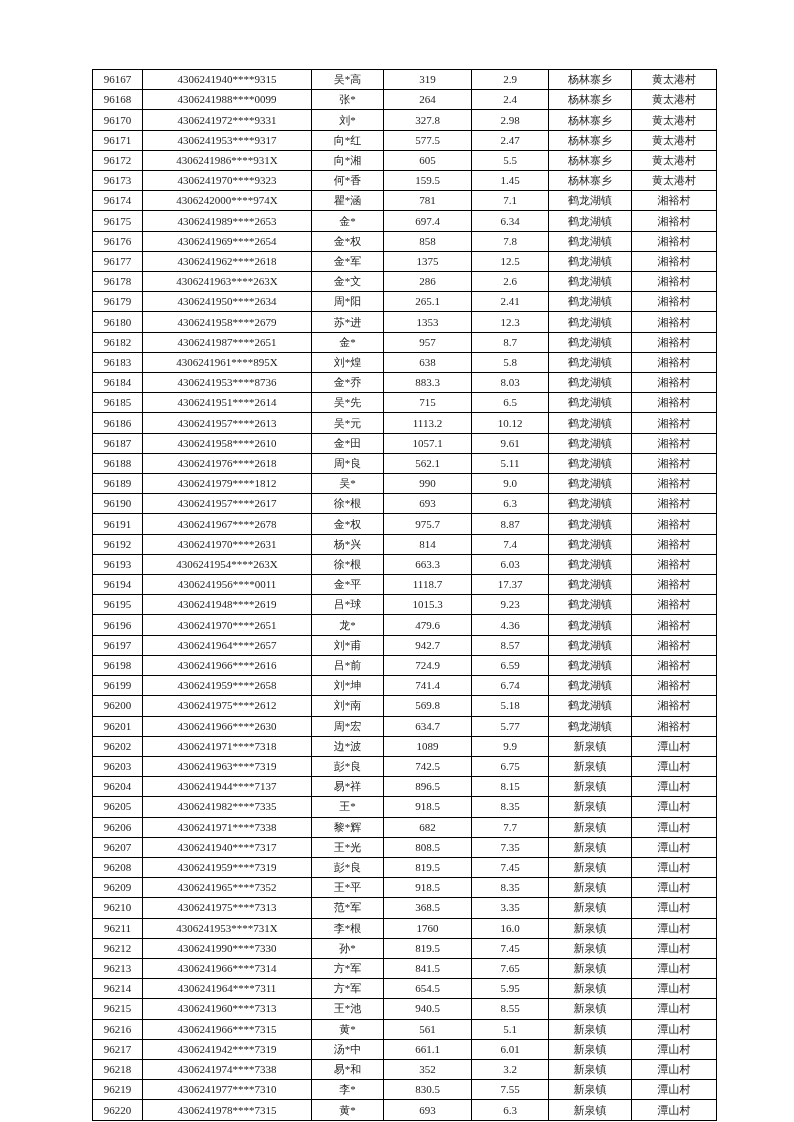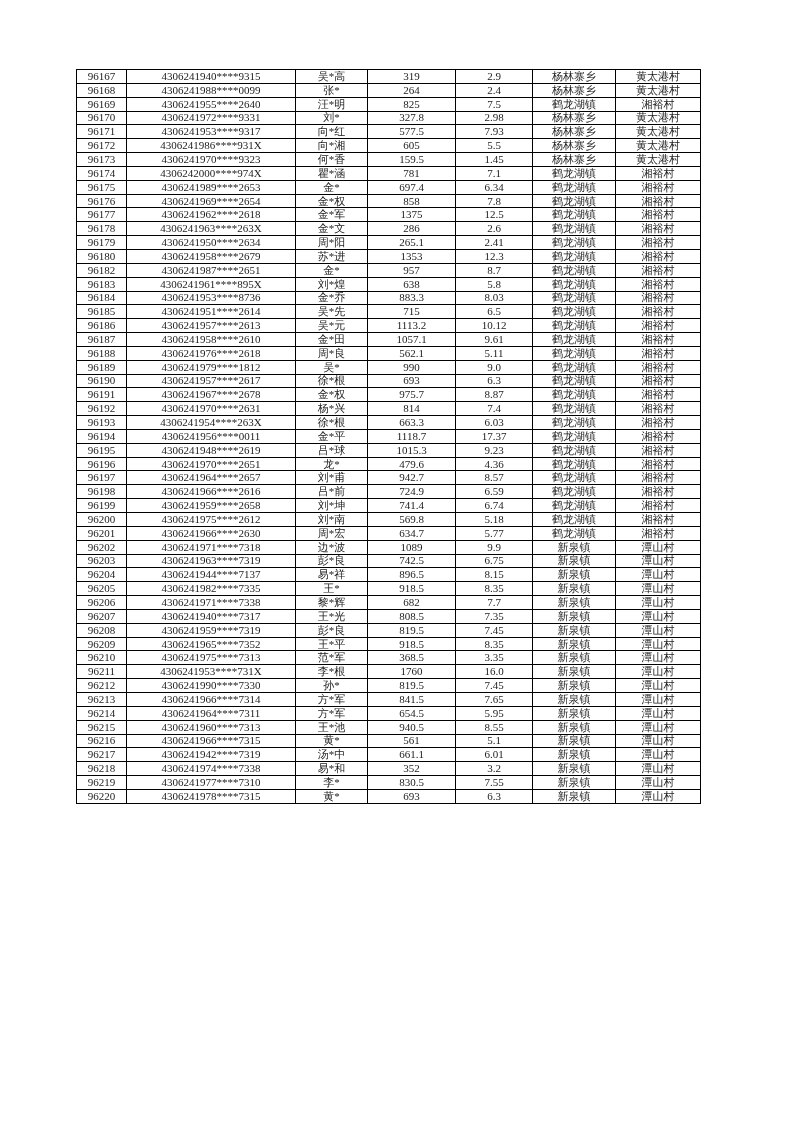--- a/index.html
+++ b/index.html
@@ -9,22 +9,22 @@
     font-family: "Liberation Serif", "DejaVu Serif", serif;
   }
   .page {
     position: relative;
     width: 794px; height: 1122px;
     background: #ffffff;
     overflow: hidden;
   }
   table.records {
     position: absolute;
-    left: 76px; top: 69px;
-    width: 624px; height: 735px;
+    left: 92px; top: 69px;
+    width: 624px; height: 1052px;
     border-collapse: collapse;
     table-layout: fixed;
   }
   table.records td {
     border: 1px solid #000000;
     font-size: 11px;
     line-height: 1;
     color: #1c1c1c;
     text-align: center;
     vertical-align: middle;
@@ -67,43 +67,34 @@
         <tr>
           <td>96168</td>
           <td>4306241988****0099</td>
           <td>张*</td>
           <td>264</td>
           <td>2.4</td>
           <td>杨林寨乡</td>
           <td>黄太港村</td>
         </tr>
         <tr>
-          <td>96169</td>
-          <td>4306241955****2640</td>
-          <td>汪*明</td>
-          <td>825</td>
-          <td>7.5</td>
-          <td>鹤龙湖镇</td>
-          <td>湘裕村</td>
-        </tr>
-        <tr>
           <td>96170</td>
           <td>4306241972****9331</td>
           <td>刘*</td>
           <td>327.8</td>
           <td>2.98</td>
           <td>杨林寨乡</td>
           <td>黄太港村</td>
         </tr>
         <tr>
           <td>96171</td>
           <td>4306241953****9317</td>
           <td>向*红</td>
           <td>577.5</td>
-          <td>7.93</td>
+          <td>2.47</td>
           <td>杨林寨乡</td>
           <td>黄太港村</td>
         </tr>
         <tr>
           <td>96172</td>
           <td>4306241986****931X</td>
           <td>向*湘</td>
           <td>605</td>
           <td>5.5</td>
           <td>杨林寨乡</td>

